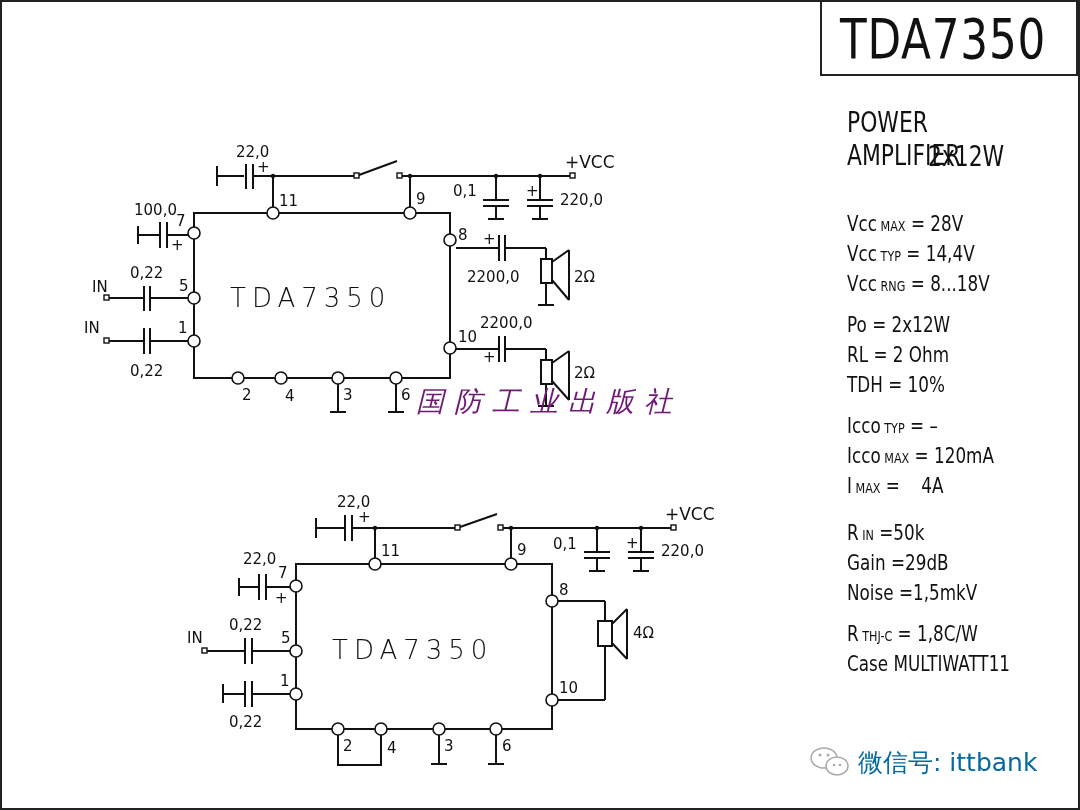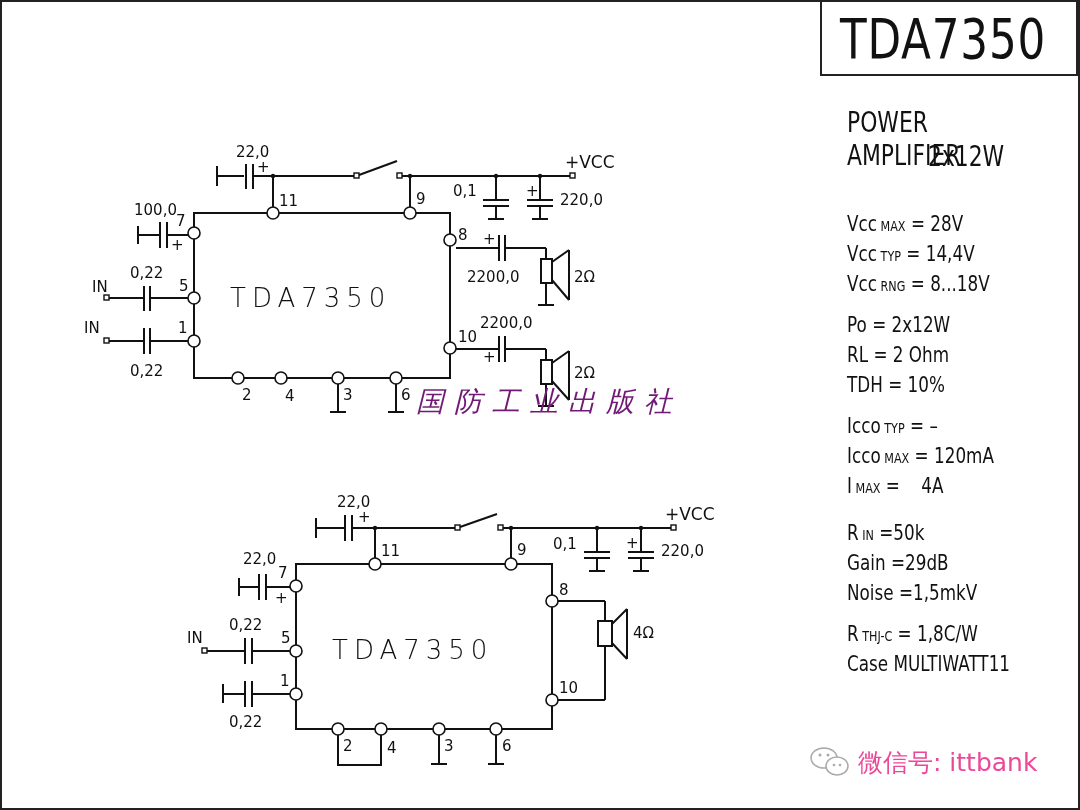--- a/index.html
+++ b/index.html
@@ -7,21 +7,21 @@
   #frame{position:absolute;left:0;top:0;width:1076px;height:806px;border:2px solid #222;}
   svg{position:absolute;left:0;top:0;}
   .w{stroke:#111;stroke-width:2;fill:none;}
   .spec{position:absolute;left:847px;font-family:"DejaVu Sans",sans-serif;color:#111;font-size:21px;transform:scaleX(0.8);transform-origin:left top;white-space:nowrap;}
   .spec .sub{font-size:14px;}
   #title-box{position:absolute;left:820px;top:-2px;width:258px;height:78px;border:2px solid #222;box-sizing:border-box;}
   #title-text{position:absolute;left:18px;top:6px;font-family:"DejaVu Sans",sans-serif;font-size:56px;font-weight:normal;color:#111;transform:scaleX(0.78);transform-origin:left top;letter-spacing:1px;}
   #subtitle{position:absolute;left:847px;top:106px;font-family:"DejaVu Sans",sans-serif;font-size:28px;color:#111;transform:scaleX(0.78);transform-origin:left top;}
   #subtitle2{position:absolute;left:928px;top:140px;font-family:"DejaVu Sans",sans-serif;font-size:28px;color:#111;transform:scaleX(0.78);transform-origin:left top;}
   #watermark-publisher{position:absolute;left:416px;top:383px;font-family:"DejaVu Serif",serif;font-size:28px;color:#701a75;letter-spacing:10px;font-style:italic;}
-  #watermark-wechat{position:absolute;left:808px;top:744px;font-family:"DejaVu Sans",sans-serif;font-size:25px;color:#ec4899;display:flex;align-items:center;gap:6px;}
+  #watermark-wechat{position:absolute;left:808px;top:744px;font-family:"DejaVu Sans",sans-serif;font-size:25px;color:#0369a1;display:flex;align-items:center;gap:6px;}
   #wechat-icon{width:44px;height:36px;}
 </style>
 </head>
 <body>
 
 <div id="frame"></div>
 
 <div id="title-box">
   <div id="title-text">TDA7350</div>
 </div>

